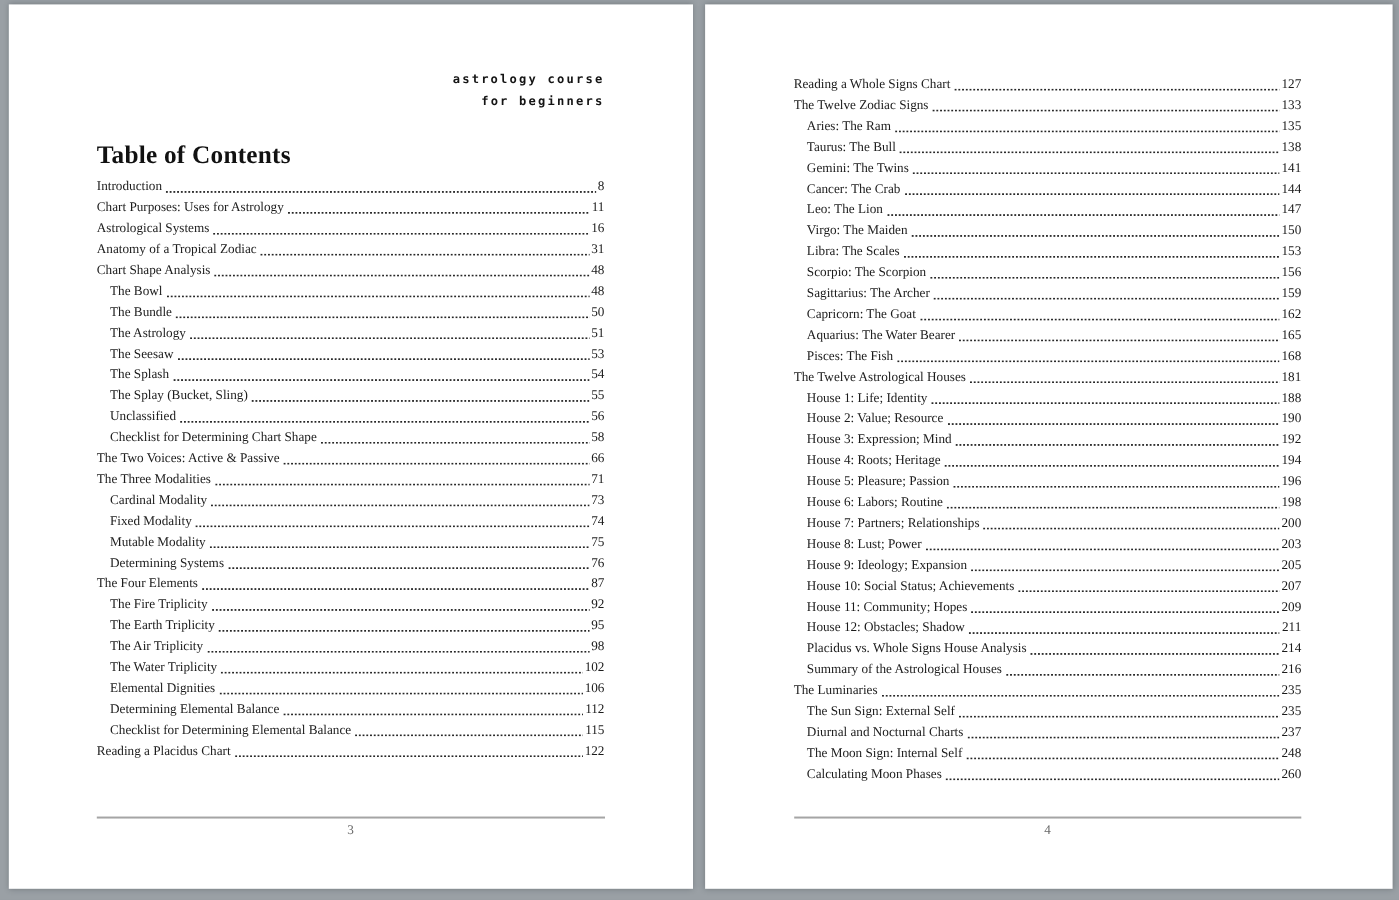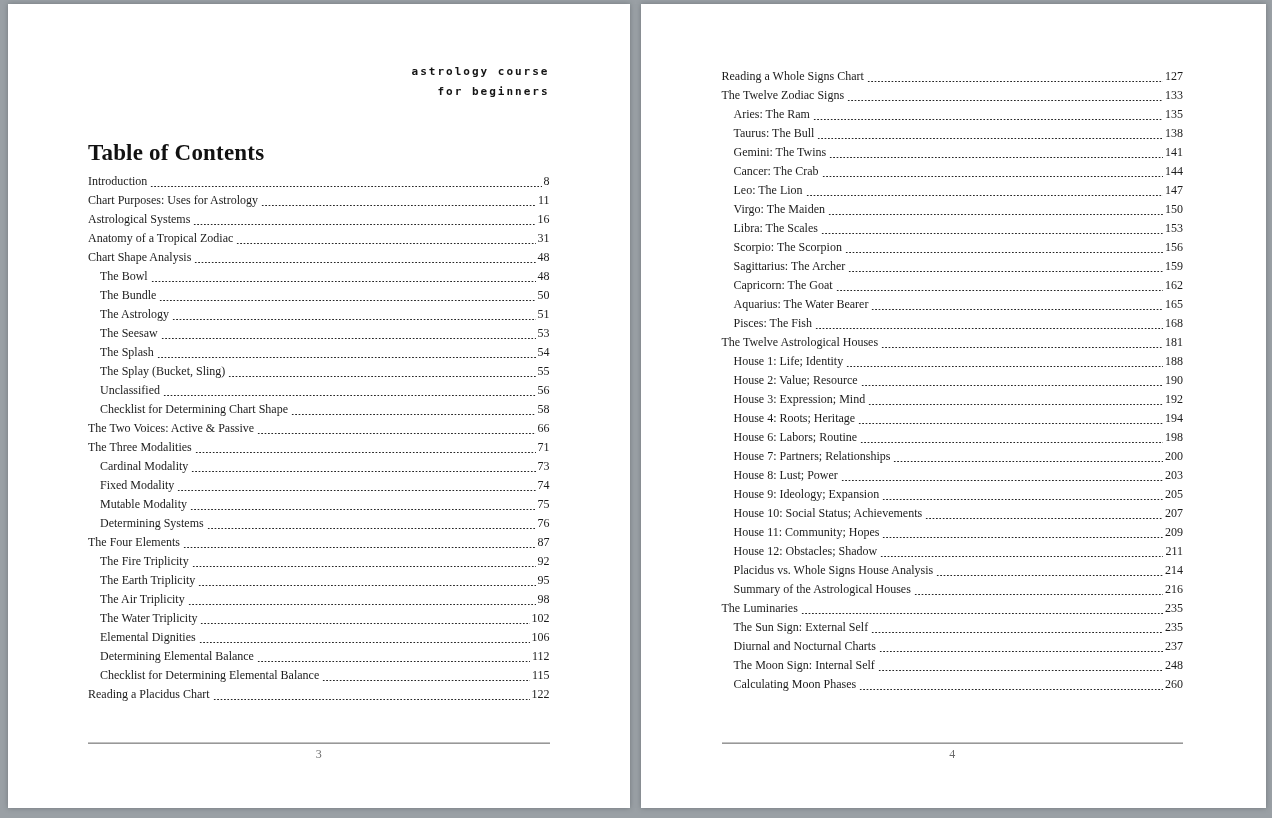--- a/index.html
+++ b/index.html
@@ -34,21 +34,21 @@
     letter-spacing: 2px;
     line-height: 20px;
     color: #141414;
     white-space: nowrap;
   }
   .doc-title {
     font-family: "Liberation Serif", serif;
     font-size: 23px;
     font-weight: bold;
     color: #111111;
-    margin-top: 38px;
+    margin-top: 26px;
     line-height: 26px;
     letter-spacing: 0.2px;
   }
   .toc { margin-top: 6px; }
   .toc-right { margin-top: 1px; }
 
   .toc-row {
     display: flex;
     height: 19px;
     line-height: 19px;
@@ -338,20 +338,25 @@
           <span class="toc-label">House 3: Expression; Mind</span>
           <span class="toc-leader"></span>
           <span class="toc-num">192</span>
         </div>
         <div class="toc-row lvl2">
           <span class="toc-label">House 4: Roots; Heritage</span>
           <span class="toc-leader"></span>
           <span class="toc-num">194</span>
         </div>
         <div class="toc-row lvl2">
+          <span class="toc-label">House 5: Pleasure; Passion</span>
+          <span class="toc-leader"></span>
+          <span class="toc-num">196</span>
+        </div>
+        <div class="toc-row lvl2">
           <span class="toc-label">House 6: Labors; Routine</span>
           <span class="toc-leader"></span>
           <span class="toc-num">198</span>
         </div>
         <div class="toc-row lvl2">
           <span class="toc-label">House 7: Partners; Relationships</span>
           <span class="toc-leader"></span>
           <span class="toc-num">200</span>
         </div>
         <div class="toc-row lvl2">

